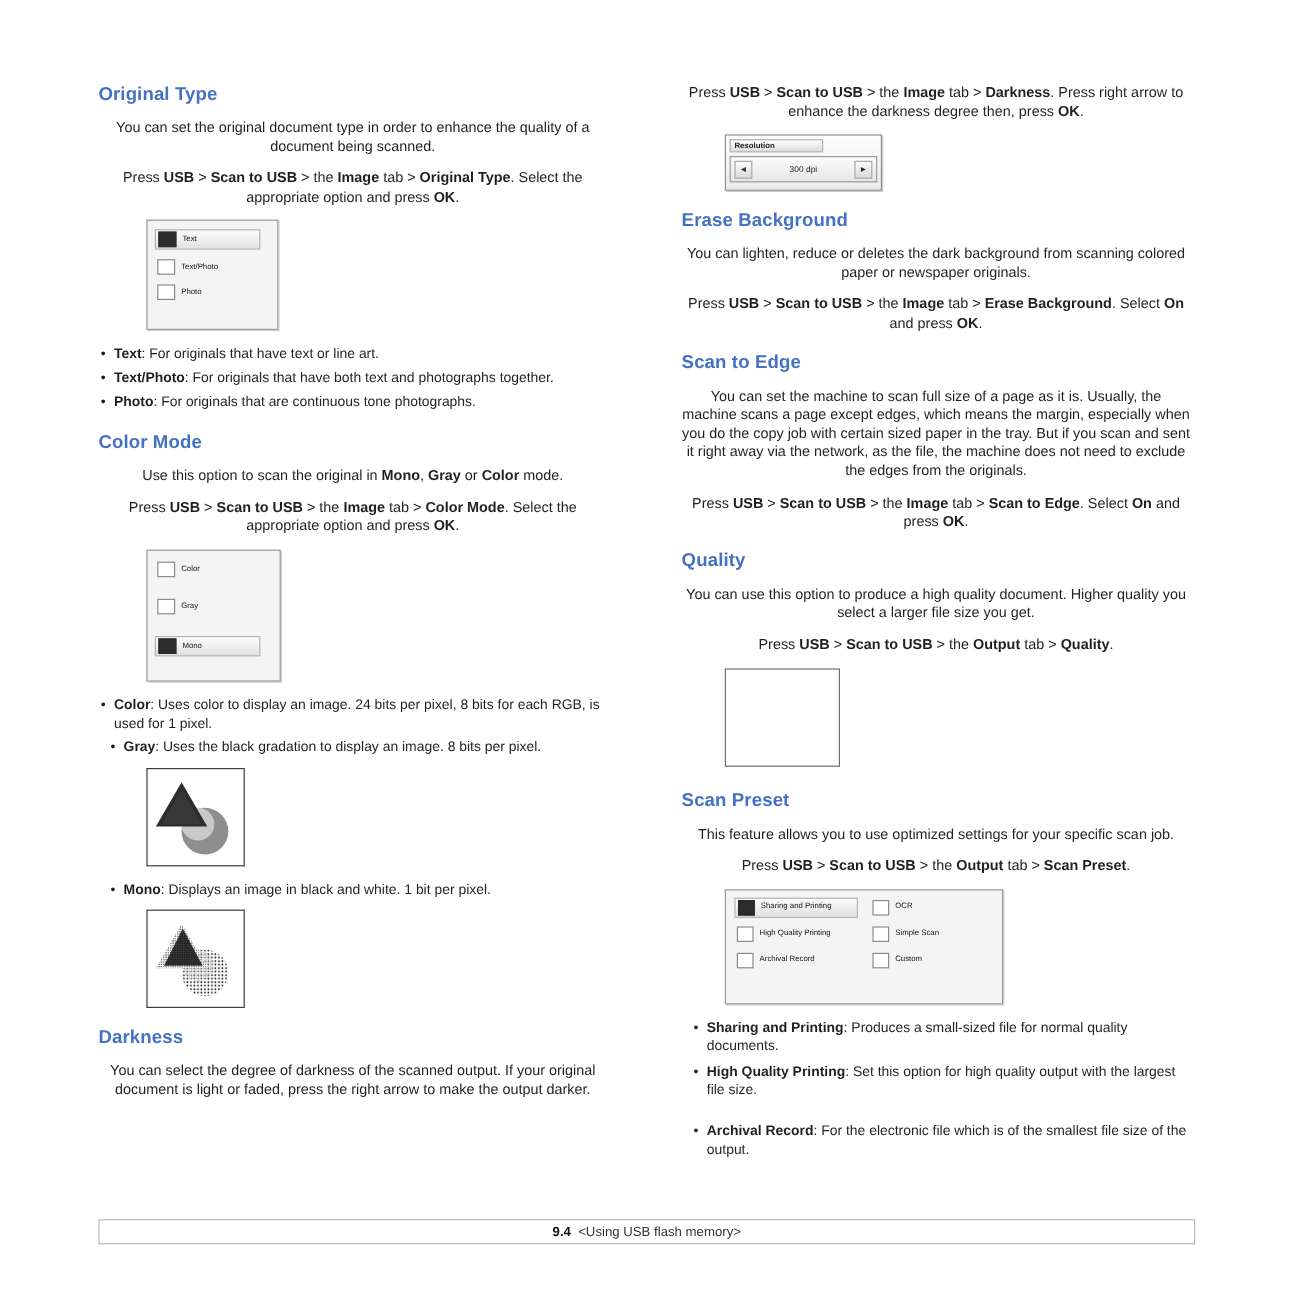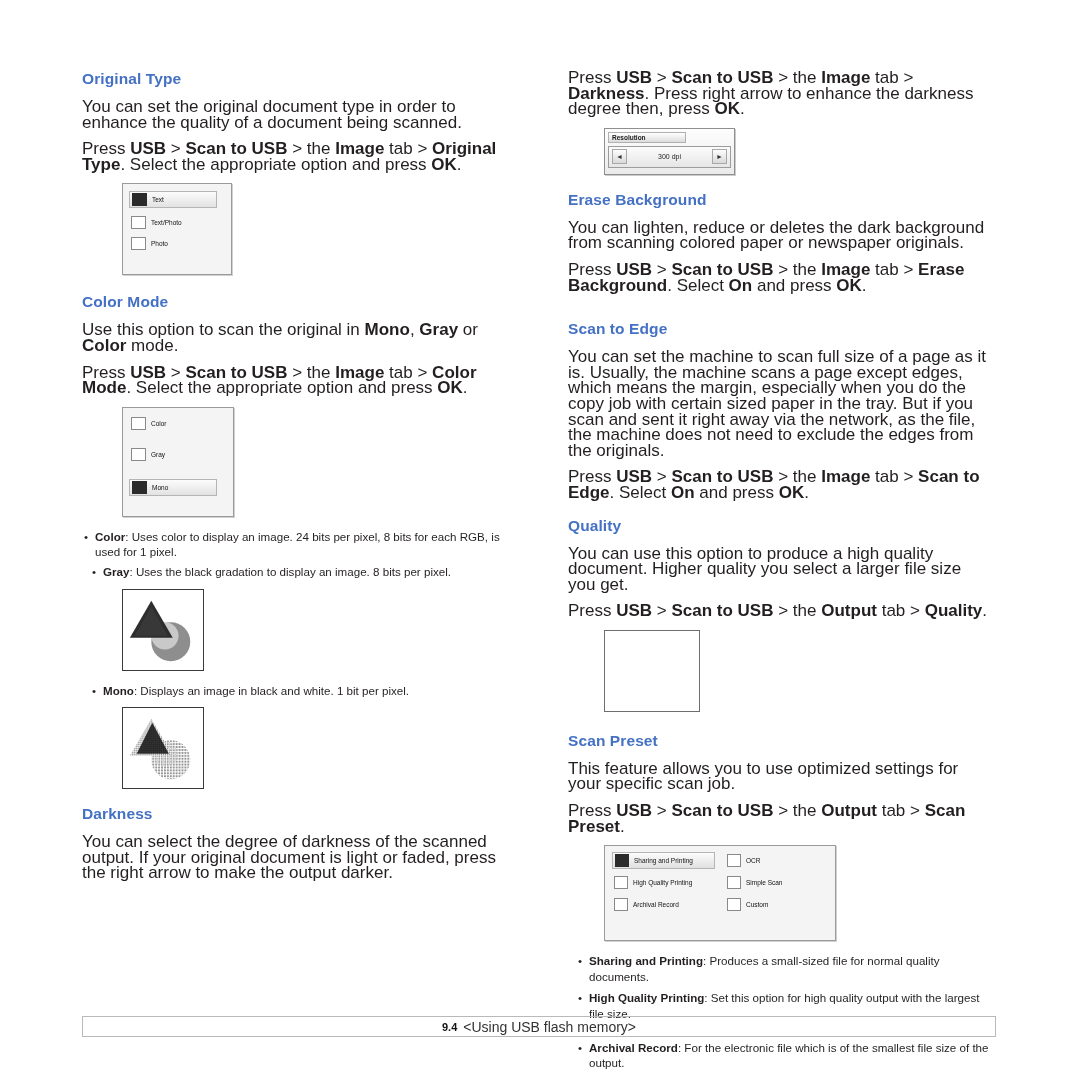--- a/index.html
+++ b/index.html
@@ -20,24 +20,25 @@
   h2.section {
     color:#4471c4;
     font-size:15.5px;
     font-weight:bold;
     margin:0 0 11px 0;
     letter-spacing:0.1px;
   }
   .sec { margin-bottom:15px; }
 
   p.body {
-    font-size:17px;
+    font-size:12px;
     line-height:15.6px;
     margin:0 0 11px 0;
     color:#231f20;
+    text-align:center;
   }
   p.body.last { margin-bottom:0; }
   b { font-weight:bold; }
 
   ul.bullets { margin:0; padding:0; list-style:none; }
   ul.bullets li {
     font-size:11.6px;
     line-height:15.6px;
     padding-left:13px;
     position:relative;
@@ -138,21 +139,21 @@
   }
   .picframe .inner { width:100%; height:100%; position:relative; overflow:hidden; }
 
   
   .footer-bar {
     position:absolute; left:82px; top:1016px; width:914px; height:21px;
     border:1px solid #b9b9b9;
     display:flex; align-items:center; justify-content:center;
   }
   .footer-page { font-size:11px; font-weight:bold; color:#111; margin-right:6px; }
-  .footer-text { font-size:14px; color:#333; }
+  .footer-text { font-size:11px; color:#333; }
 </style>
 </head>
 <body>
 
 <div class="page">
 
   <div class="col col-left">
 
     <div class="sec">
       <h2 class="section">Original Type</h2>
@@ -169,20 +170,25 @@
             <span class="chk"></span>
             <span class="opt-label">Text/Photo</span>
           </div>
           <div class="opt-row">
             <span class="chk"></span>
             <span class="opt-label">Photo</span>
           </div>
         </div>
       </div>
 
+      <ul class="bullets">
+        <li><b>Text</b>: For originals that have text or line art.</li>
+        <li><b>Text/Photo</b>: For originals that have both text and photographs together.</li>
+        <li><b>Photo</b>: For originals that are continuous tone photographs.</li>
+      </ul>
     </div>
 
     <div class="sec" style="margin-top:18px;">
       <h2 class="section">Color Mode</h2>
       <p class="body">Use this option to scan the original in <b>Mono</b>, <b>Gray</b> or <b>Color</b> mode.</p>
       <p class="body">Press <b>USB</b> &gt; <b>Scan to USB</b> &gt; the <b>Image</b> tab &gt; <b>Color Mode</b>. Select the appropriate option and press <b>OK</b>.</p>
 
       <div class="fig center-ish">
         <div class="panel panel-colormode">
           <div class="opt-row">
@@ -270,21 +276,21 @@
         </div>
       </div>
     </div>
 
     <div class="sec">
       <h2 class="section">Erase Background</h2>
       <p class="body">You can lighten, reduce or deletes the dark background from scanning colored paper or newspaper originals.</p>
       <p class="body last">Press <b>USB</b> &gt; <b>Scan to USB</b> &gt; the <b>Image</b> tab &gt; <b>Erase Background</b>. Select <b>On</b> and press <b>OK</b>.</p>
     </div>
 
-    <div class="sec" style="margin-top:27px;">
+    <div class="sec" style="margin-top:16px;">
       <h2 class="section">Scan to Edge</h2>
       <p class="body">You can set the machine to scan full size of a page as it is. Usually, the machine scans a page except edges, which means the margin, especially when you do the copy job with certain sized paper in the tray. But if you scan and sent it right away via the network, as the file, the machine does not need to exclude the edges from the originals.</p>
       <p class="body last">Press <b>USB</b> &gt; <b>Scan to USB</b> &gt; the <b>Image</b> tab &gt; <b>Scan to Edge</b>. Select <b>On</b> and press <b>OK</b>.</p>
     </div>
 
     <div class="sec" style="margin-top:16px;">
       <h2 class="section">Quality</h2>
       <p class="body">You can use this option to produce a high quality document. Higher quality you select a larger file size you get.</p>
       <p class="body">Press <b>USB</b> &gt; <b>Scan to USB</b> &gt; the <b>Output</b> tab &gt; <b>Quality</b>.</p>
       <div class="fig" style="margin-left:36px;margin-top:10px;margin-bottom:6px;">

